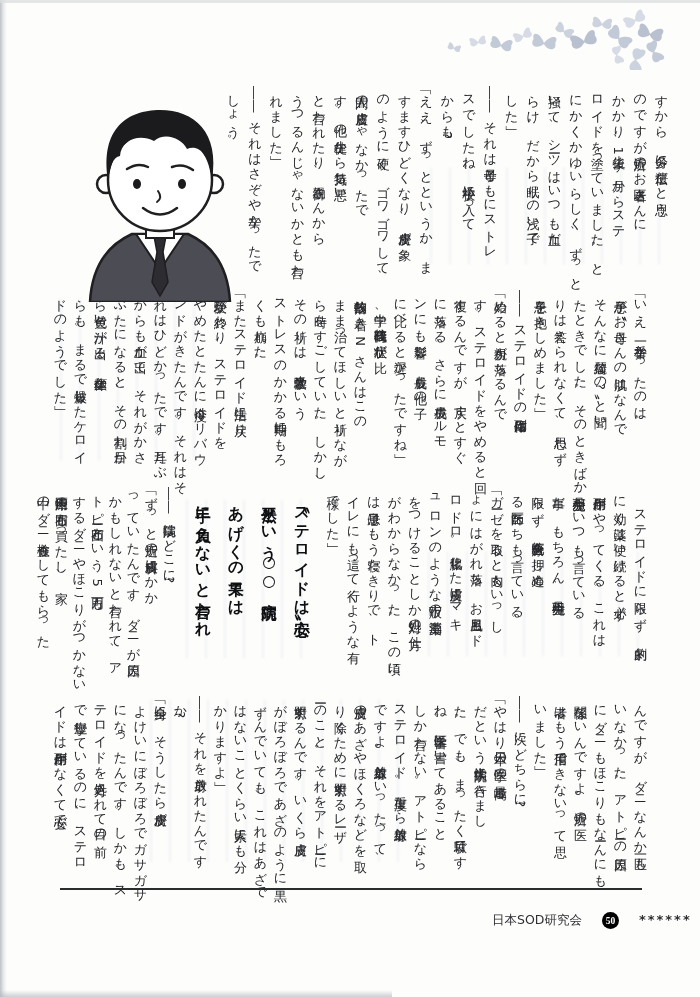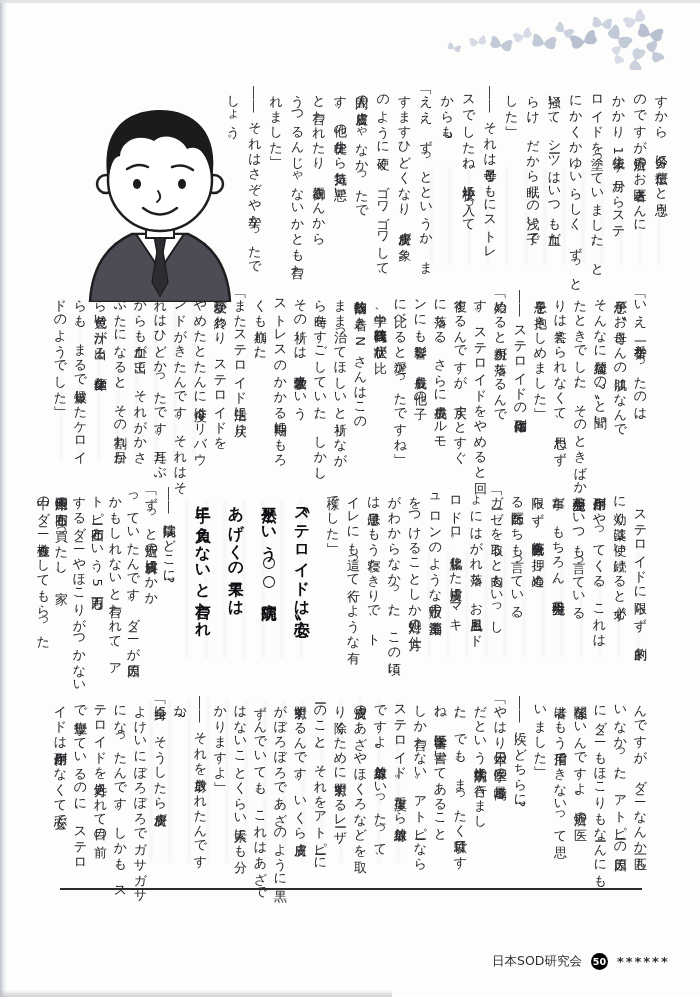--- a/index.html
+++ b/index.html
@@ -36,24 +36,24 @@
   .b3l{top:487px;right:522px;height:183px;}
   .b3l p{line-height:18px;}
   .band4{top:696px;right:50px;height:183px;}
 
   .illus{position:absolute;left:70px;top:84px;width:180px;height:218px;z-index:4;}
 
   .deco{position:absolute;left:438px;top:8px;z-index:2;}
 
   .rule{position:absolute;top:888px;left:60px;width:582px;height:1.5px;background:#2b2c2e;z-index:3;}
 
-  .footer{position:absolute;top:953px;left:492px;display:flex;align-items:center;gap:9px;
+  .footer{position:absolute;top:912px;left:492px;display:flex;gap:20px;
     color:#2e2f33;font-size:12.5px;z-index:4;}
   .pagenum{width:17px;height:17px;border-radius:50%;background:#000000;color:#ffffff;
-    font-size:9.5px;font-weight:bold;display:flex;align-items:center;justify-content:center;}
+    font-size:9.5px;font-weight:bold;display:flex;align-items:center;justify-content:center;font-family:Liberation Serif, serif;}
   .stars{font-weight:bold;letter-spacing:2px;font-size:13px;}
 </style>
 </head>
 <body>
 
 <div class="page">
 
   <div class="edge-left"></div>
   <div class="edge-top"></div>
   <div class="edge-bottom"></div>

